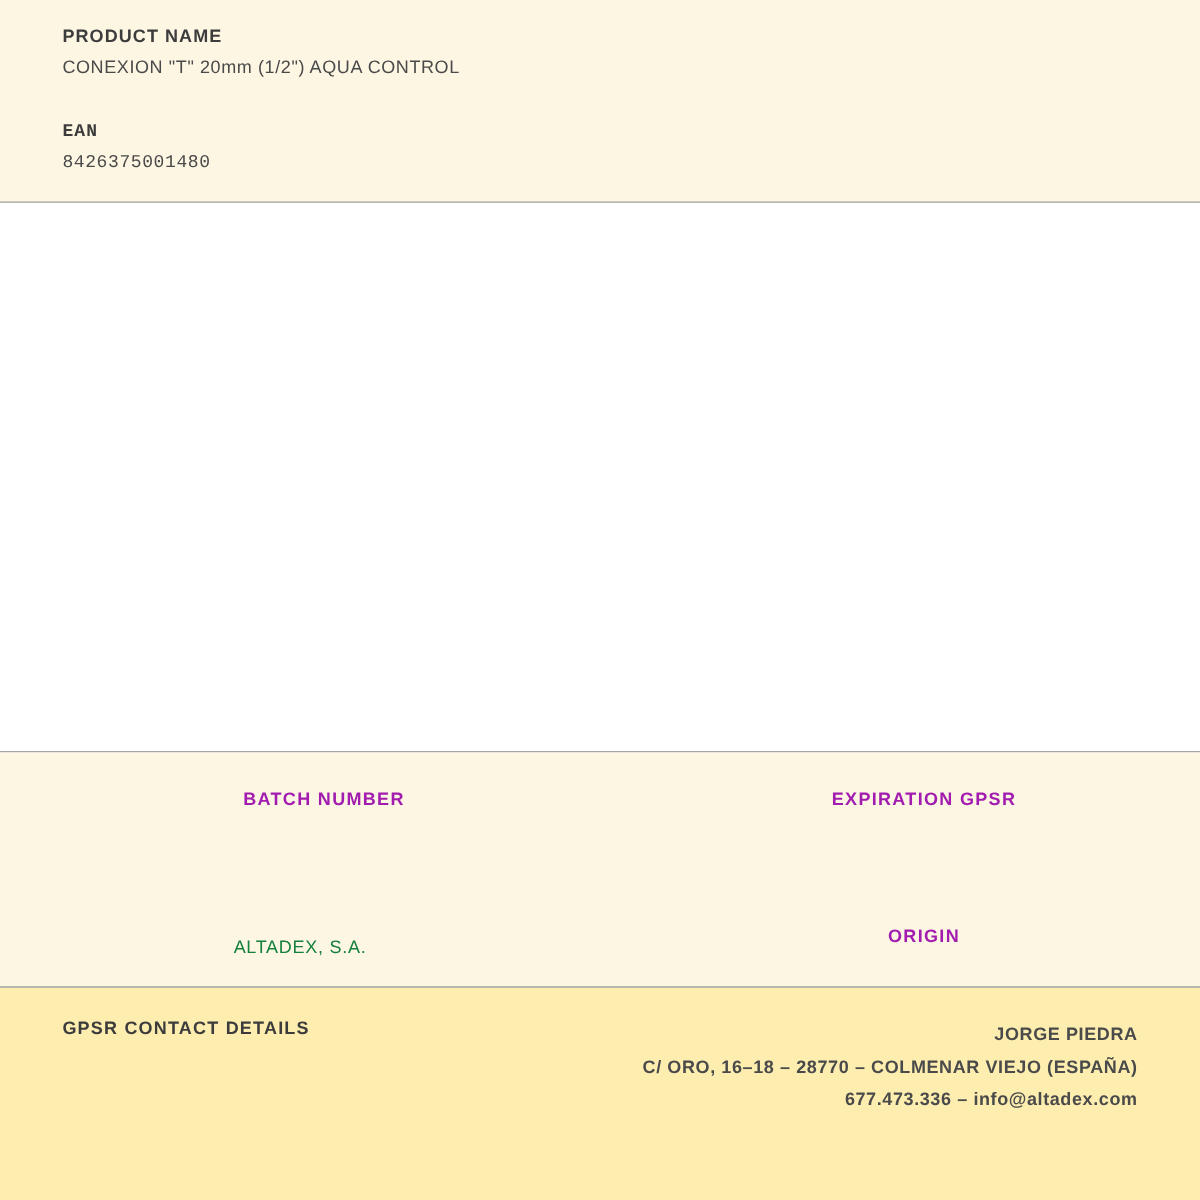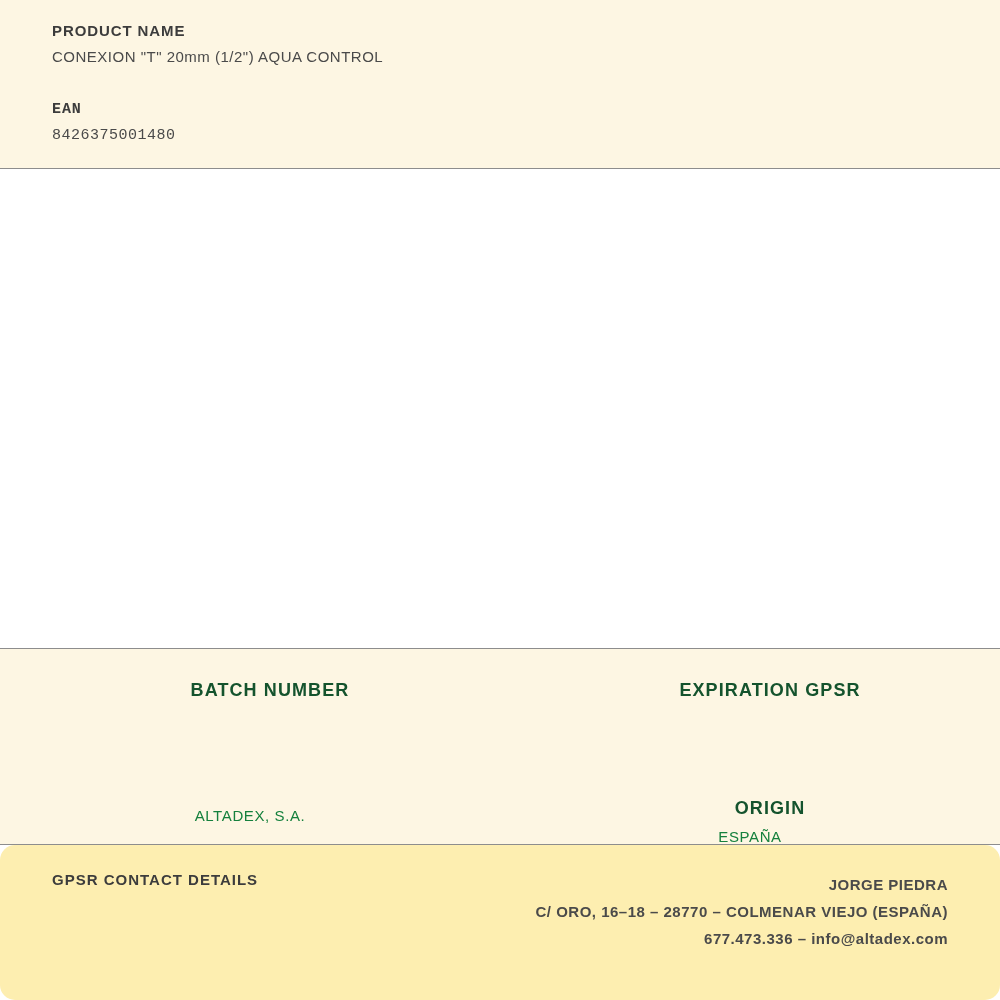--- a/index.html
+++ b/index.html
@@ -83,45 +83,44 @@
   }
 
   .details-row-1 {
     padding-top: 31px;
   }
   .details-row-2 {
     padding-top: 70px;
   }
 
   .detail-label {
-    font-size: 18px;
+    font-size: 15px;
     font-weight: bold;
     letter-spacing: 1.1px;
-    color: #14532d;
+    color: #a21caf;
     padding-left: 40px;
   }
 
   .detail-value {
     font-size: 15px;
     letter-spacing: 0.6px;
     color: #15803d;
     margin-top: 9px;
     min-height: 18px;
   }
 
   
   .footer {
     background: #fdeeb0;
     padding: 26px 52px 0 52px;
     box-sizing: border-box;
-    height: 155px;
+    height: 177px;
     display: flex;
     justify-content: space-between;
     align-items: flex-start;
-    border-radius: 15px;
   }
 
   .footer-label {
     font-size: 15px;
     font-weight: bold;
     letter-spacing: 1.0px;
     color: #3c3c3c;
     white-space: nowrap;
   }
 
@@ -163,21 +162,20 @@
         <div class="detail-label">EXPIRATION GPSR</div>
         <div class="detail-value"></div>
       </div>
     </div>
     <div class="details-grid details-row-2">
       <div>
         <div class="detail-value">ALTADEX, S.A.</div>
       </div>
       <div>
         <div class="detail-label">ORIGIN</div>
-        <div class="detail-value">ESPAÑA</div>
       </div>
     </div>
   </div>
 
   <div class="footer">
     <div class="footer-label">GPSR CONTACT DETAILS</div>
     <div class="footer-contact">
       <div>JORGE PIEDRA</div>
       <div>C/ ORO, 16–18 – 28770 – COLMENAR VIEJO (ESPAÑA)</div>
       <div>677.473.336 – info@altadex.com</div>

